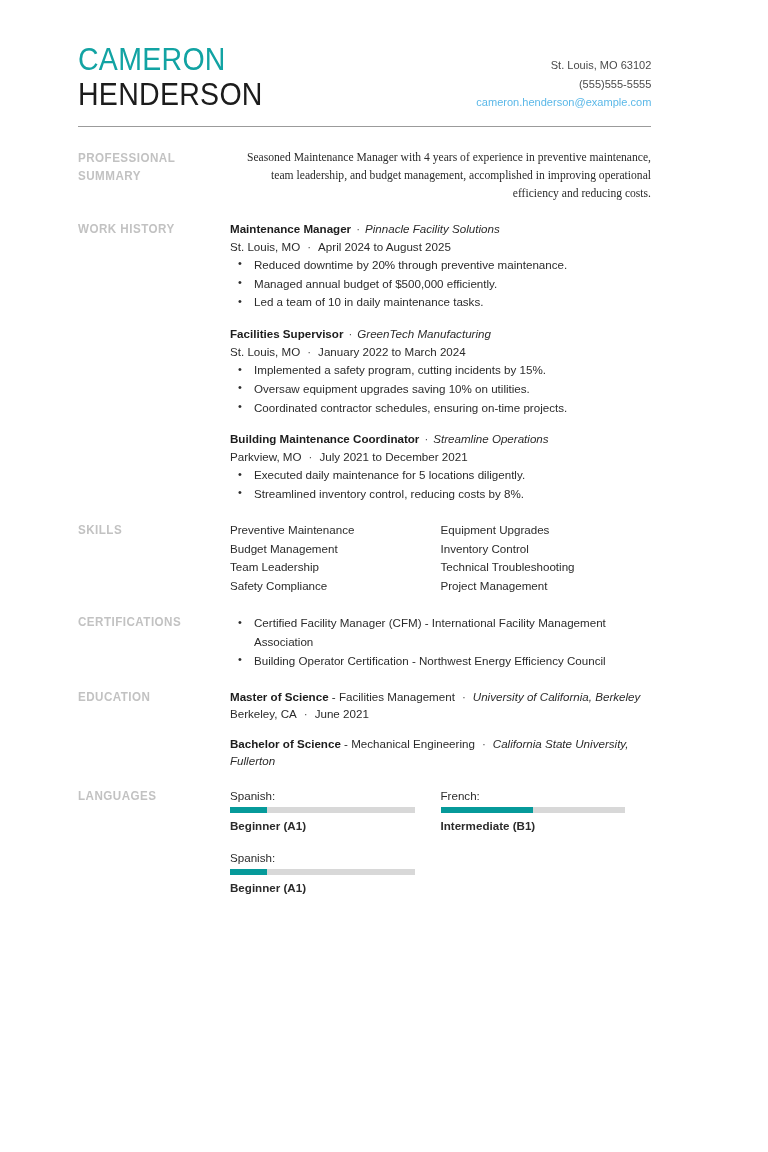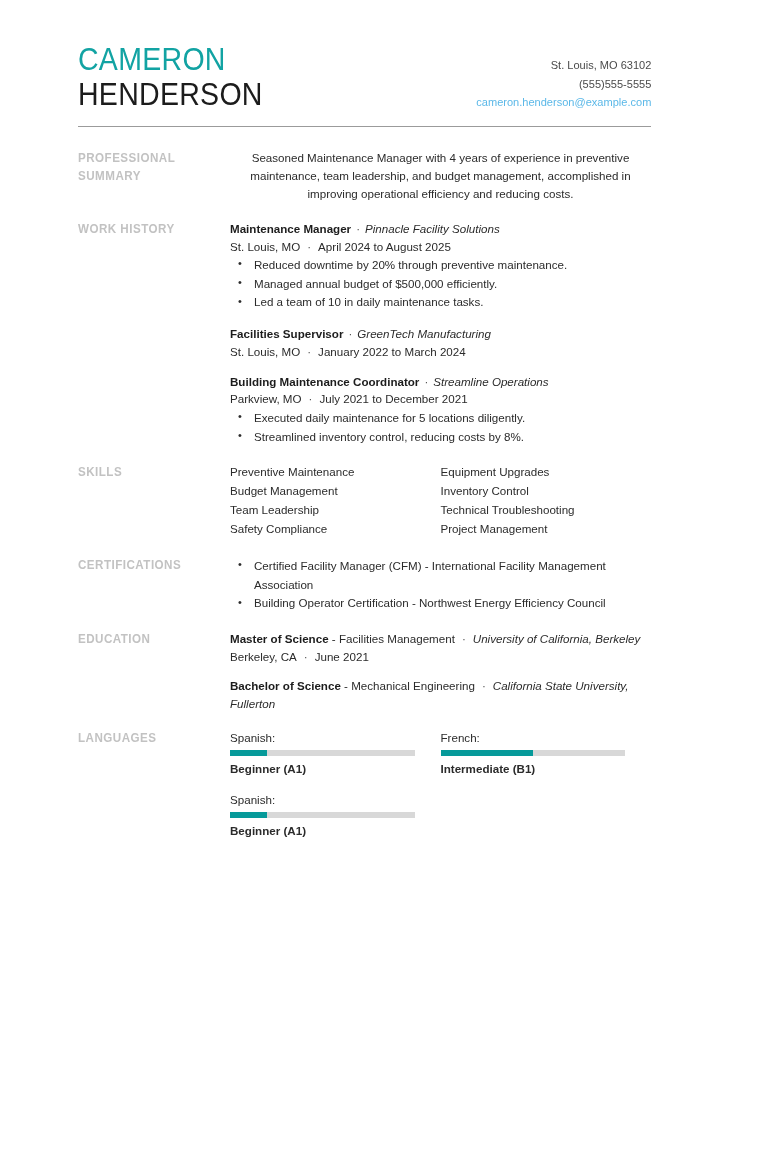--- a/index.html
+++ b/index.html
@@ -90,21 +90,22 @@
     flex: 1 1 auto;
     min-width: 0;
     font-size: 11.6px;
     line-height: 1.52;
     color: #2b2b2b;
   }
 
   
   .summary-text {
     line-height: 1.56;
-    text-align: center;
+    text-align: right;
+    font-family: Liberation Serif, serif;
   }
 
   
   .job { margin-bottom: 13px; }
   .job:last-child { margin-bottom: 0; }
 
   .job-headline { line-height: 1.5; }
 
   .job-title {
     font-weight: bold;
@@ -236,20 +237,25 @@
         </ul>
       </div>
 
       <div class="job">
         <div class="job-headline">
           <span class="job-title">Facilities Supervisor</span><span class="sep">·</span><span class="job-company">GreenTech Manufacturing</span>
         </div>
         <div class="job-meta">
           <span>St. Louis, MO</span><span class="sep sep-wide">·</span><span>January 2022 to March 2024</span>
         </div>
+        <ul class="bullets">
+          <li>Implemented a safety program, cutting incidents by 15%.</li>
+          <li>Oversaw equipment upgrades saving 10% on utilities.</li>
+          <li>Coordinated contractor schedules, ensuring on-time projects.</li>
+        </ul>
       </div>
 
       <div class="job">
         <div class="job-headline">
           <span class="job-title">Building Maintenance Coordinator</span><span class="sep">·</span><span class="job-company">Streamline Operations</span>
         </div>
         <div class="job-meta">
           <span>Parkview, MO</span><span class="sep sep-wide">·</span><span>July 2021 to December 2021</span>
         </div>
         <ul class="bullets">

